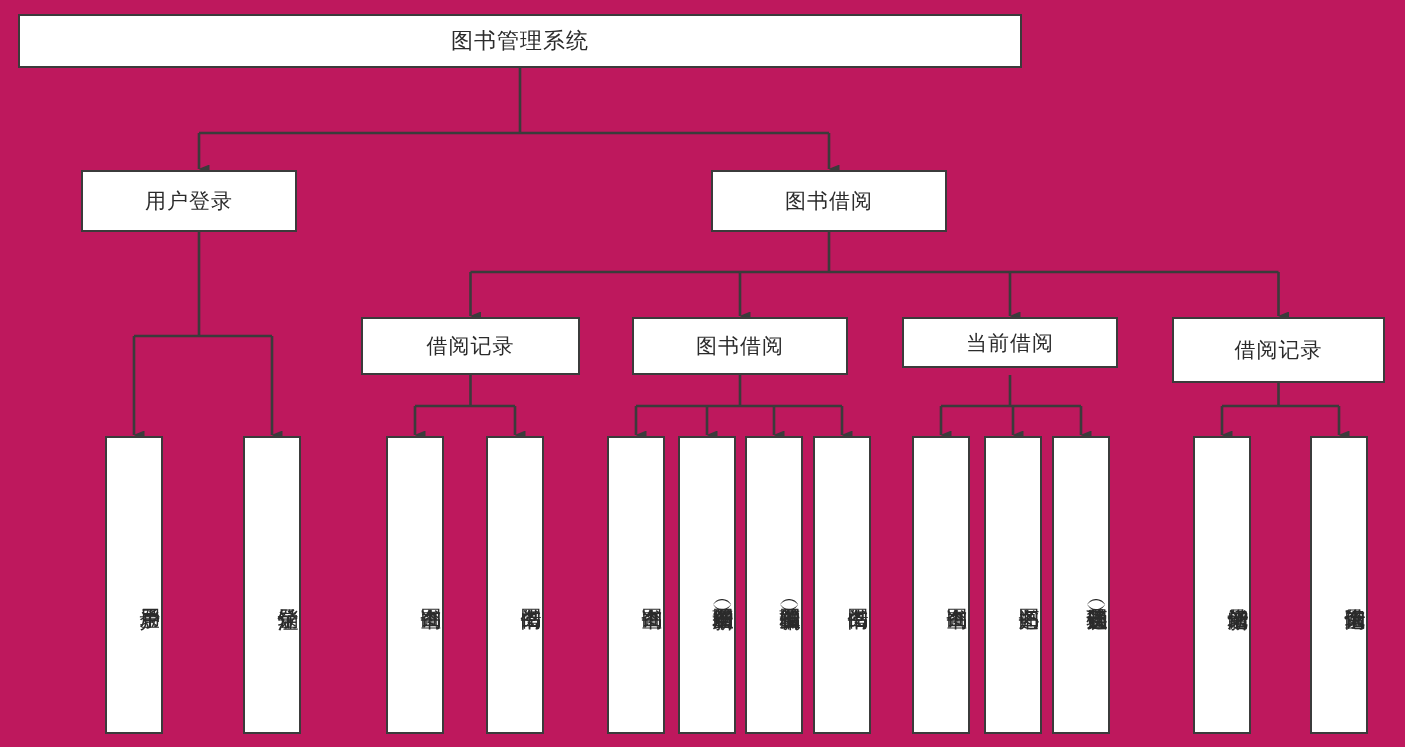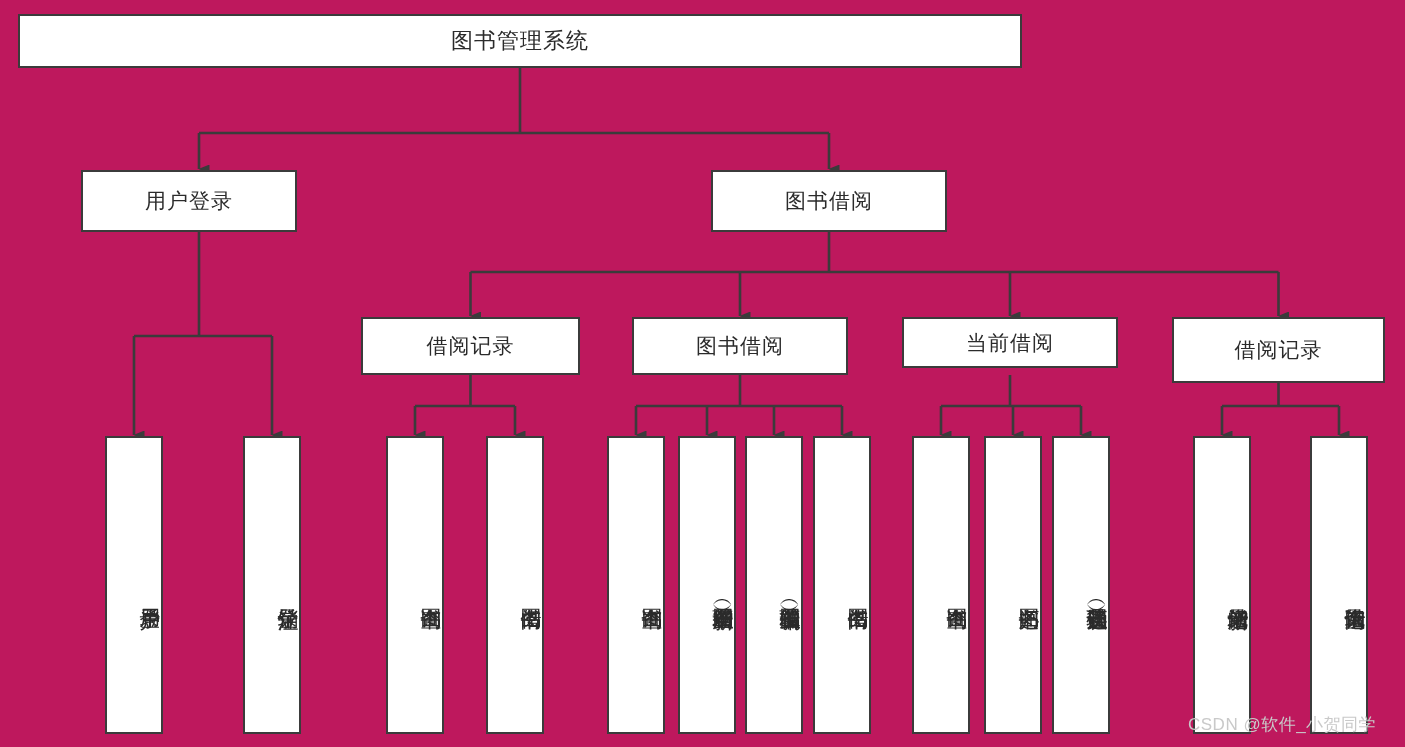--- a/index.html
+++ b/index.html
@@ -163,14 +163,13 @@
       <div class="node vert" style="left: 1052px; top: 436px; width: 58px; height: 298px;">
         <span>确认归还（管理员）</span>
       </div>
       <div class="node vert" style="left: 1193px; top: 436px; width: 58px; height: 298px;">
         <span>新增借阅记录</span>
       </div>
       <div class="node vert" style="left: 1310px; top: 436px; width: 58px; height: 298px;">
         <span>查询借阅记录</span>
       </div>
     </div>
-  <div id="watermark">CSDN @软件_小贺同学</div>
 </div>
 
 </body></html>

